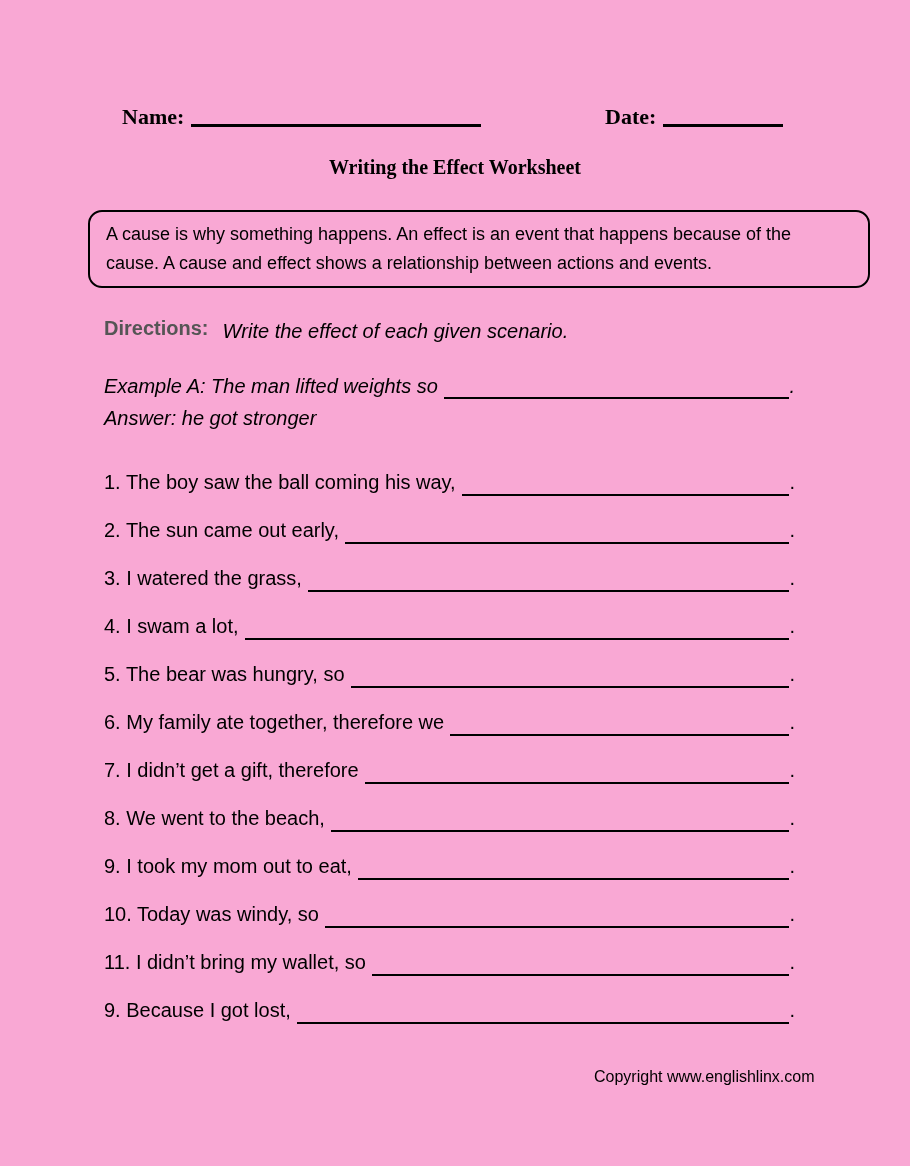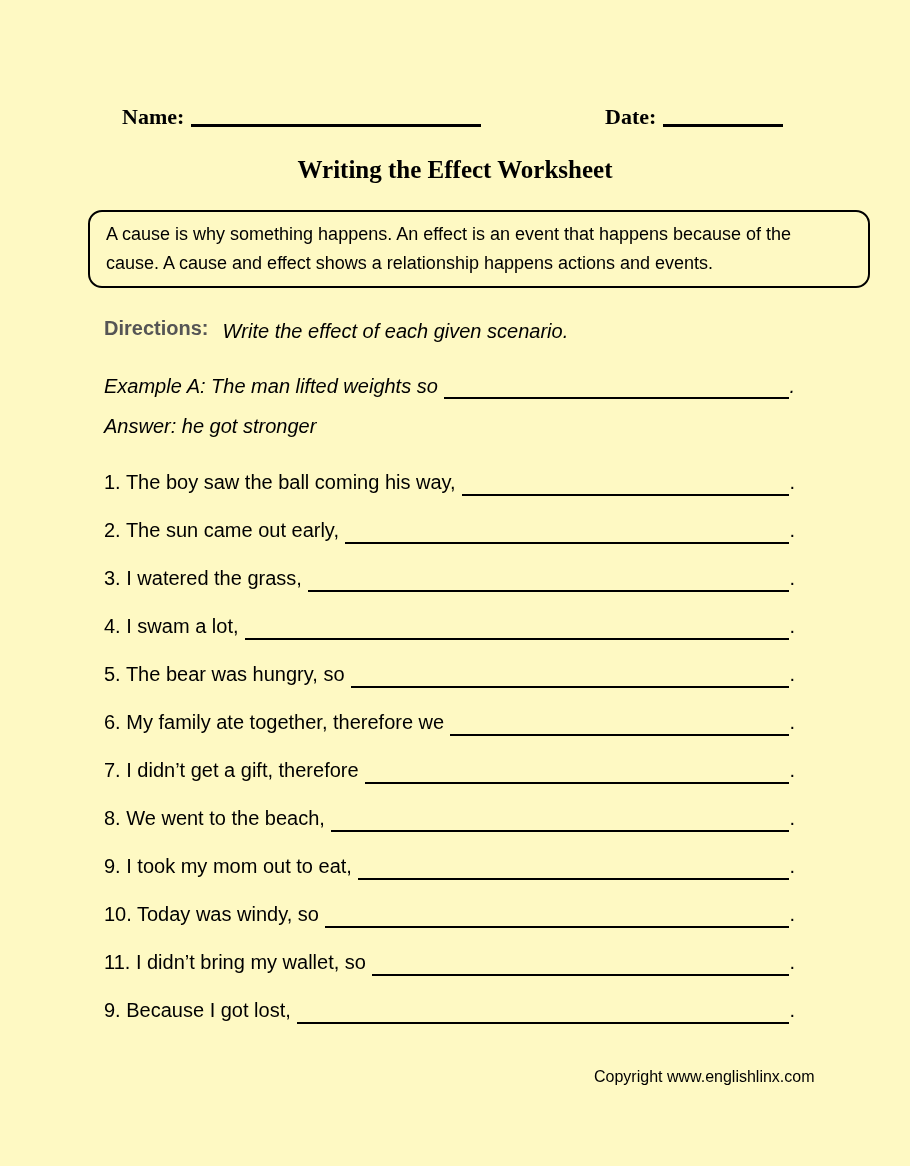--- a/index.html
+++ b/index.html
@@ -1,20 +1,20 @@
 <!DOCTYPE html>
 <html><head>
 <meta charset="utf-8">
 <style>
   html, body { margin: 0; padding: 0; background: #ffffff; }
   .page {
     position: relative;
     width: 910px;
     height: 1166px;
-    background: #fef9c3;
+    background: #f9a8d4;
     color: #000000;
     font-family: "Liberation Sans", "DejaVu Sans", sans-serif;
     overflow: hidden;
   }
 
   
   .header-field {
     position: absolute;
     top: 104px;
     font-family: "Liberation Serif", "DejaVu Serif", serif;
@@ -36,21 +36,21 @@
 
   
   .title {
     position: absolute;
     top: 156px;
     left: 0;
     width: 100%;
     text-align: center;
     font-family: "Liberation Serif", "DejaVu Serif", serif;
     font-weight: bold;
-    font-size: 25px;
+    font-size: 20px;
   }
 
   
   .info-box {
     position: absolute;
     top: 210px;
     left: 88px;
     width: 782px;
     height: 78px;
     border: 2px solid #000;
@@ -102,21 +102,21 @@
     white-space: nowrap;
   }
   .fill-line {
     flex: 1 1 auto;
     align-self: stretch;
     border-bottom: 2px solid #000;
     margin-left: 6px;
     min-width: 20px;
   }
   .example-answer {
-    margin-top: 14px;
+    margin-top: 6px;
     line-height: 26px;
   }
 
   
   .questions {
     position: absolute;
     top: 469px;
     left: 104px;
     width: 691px;
   }
@@ -150,21 +150,21 @@
   </div>
   <div class="header-field field-date">
     <span>Date:</span><span class="blank blank-date"></span>
   </div>
 
   <div class="title">Writing the Effect Worksheet</div>
 
   <div class="info-box">
     <div class="info-box-text">
       <div>A cause is why something happens. An effect is an event that happens because of the</div>
-      <div>cause. A cause and effect shows a relationship happens actions and events.</div>
+      <div>cause. A cause and effect shows a relationship between actions and events.</div>
     </div>
   </div>
 
   <div class="directions-row">
     <span class="directions-label" style="color:#555555">Directions:</span><span class="directions-text">Write the effect of each given scenario.</span>
   </div>
 
   <div class="example">
     <div class="flex-row">
       <span class="q-text">Example A: The man lifted weights so</span>

